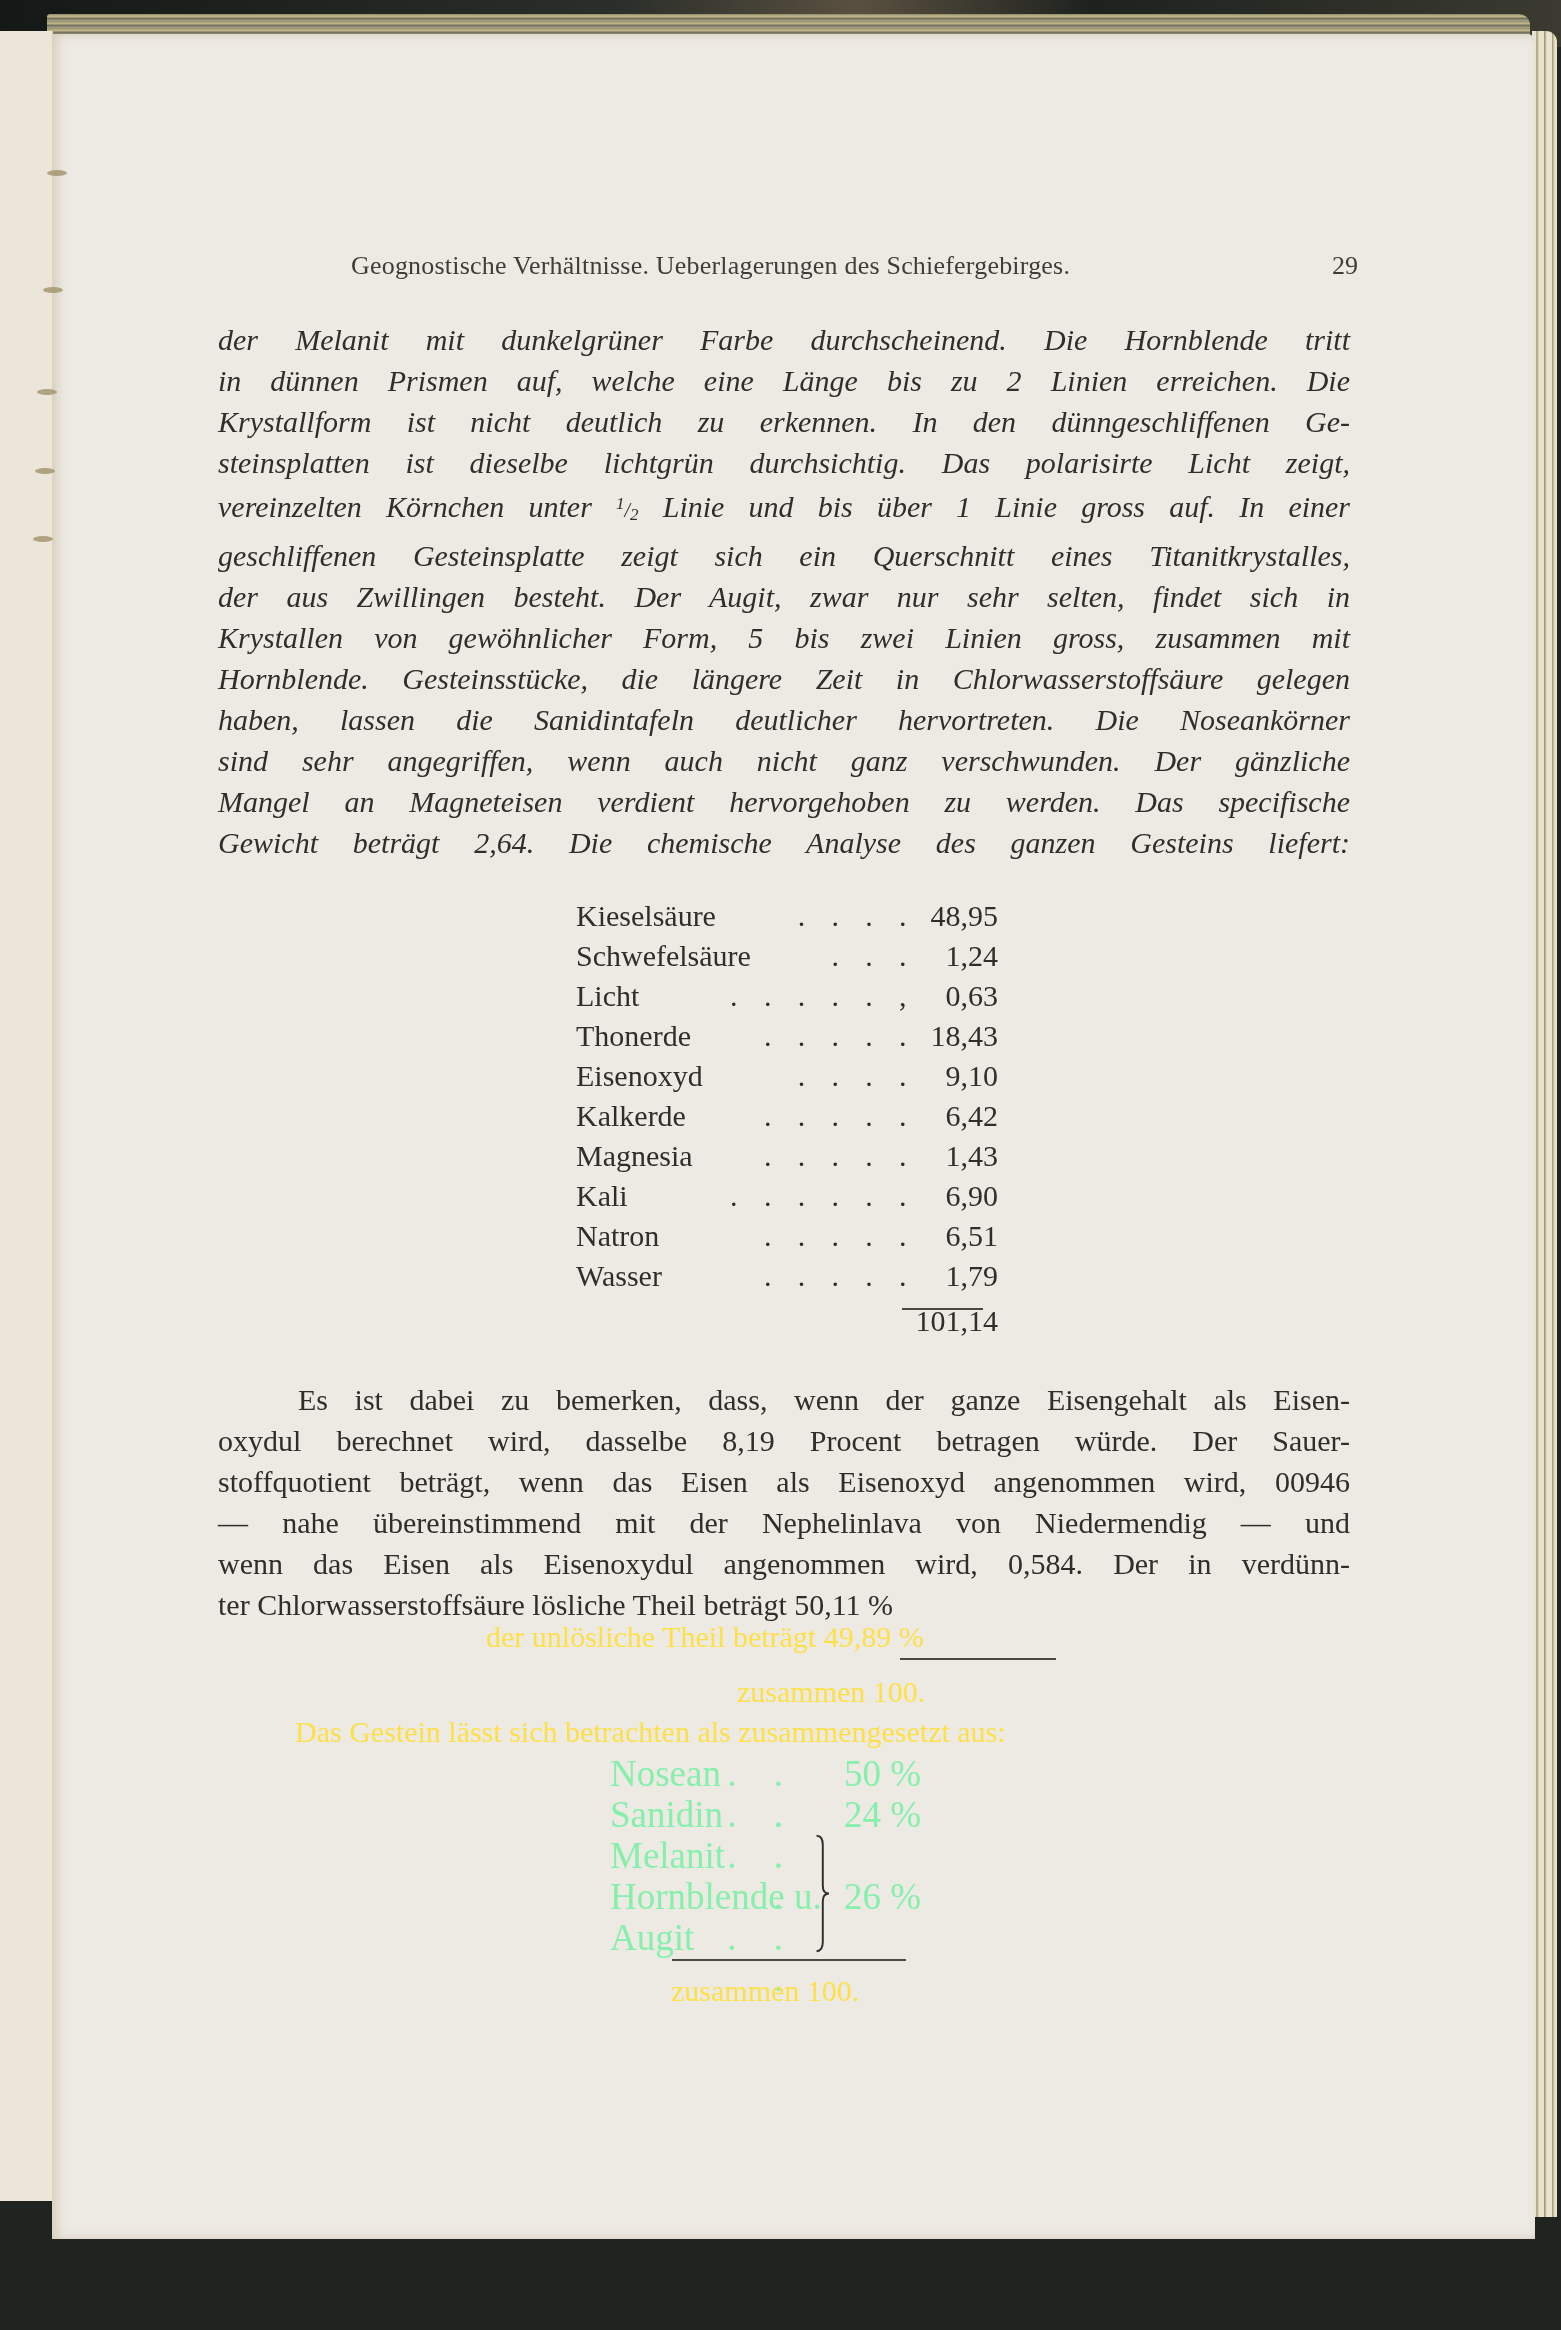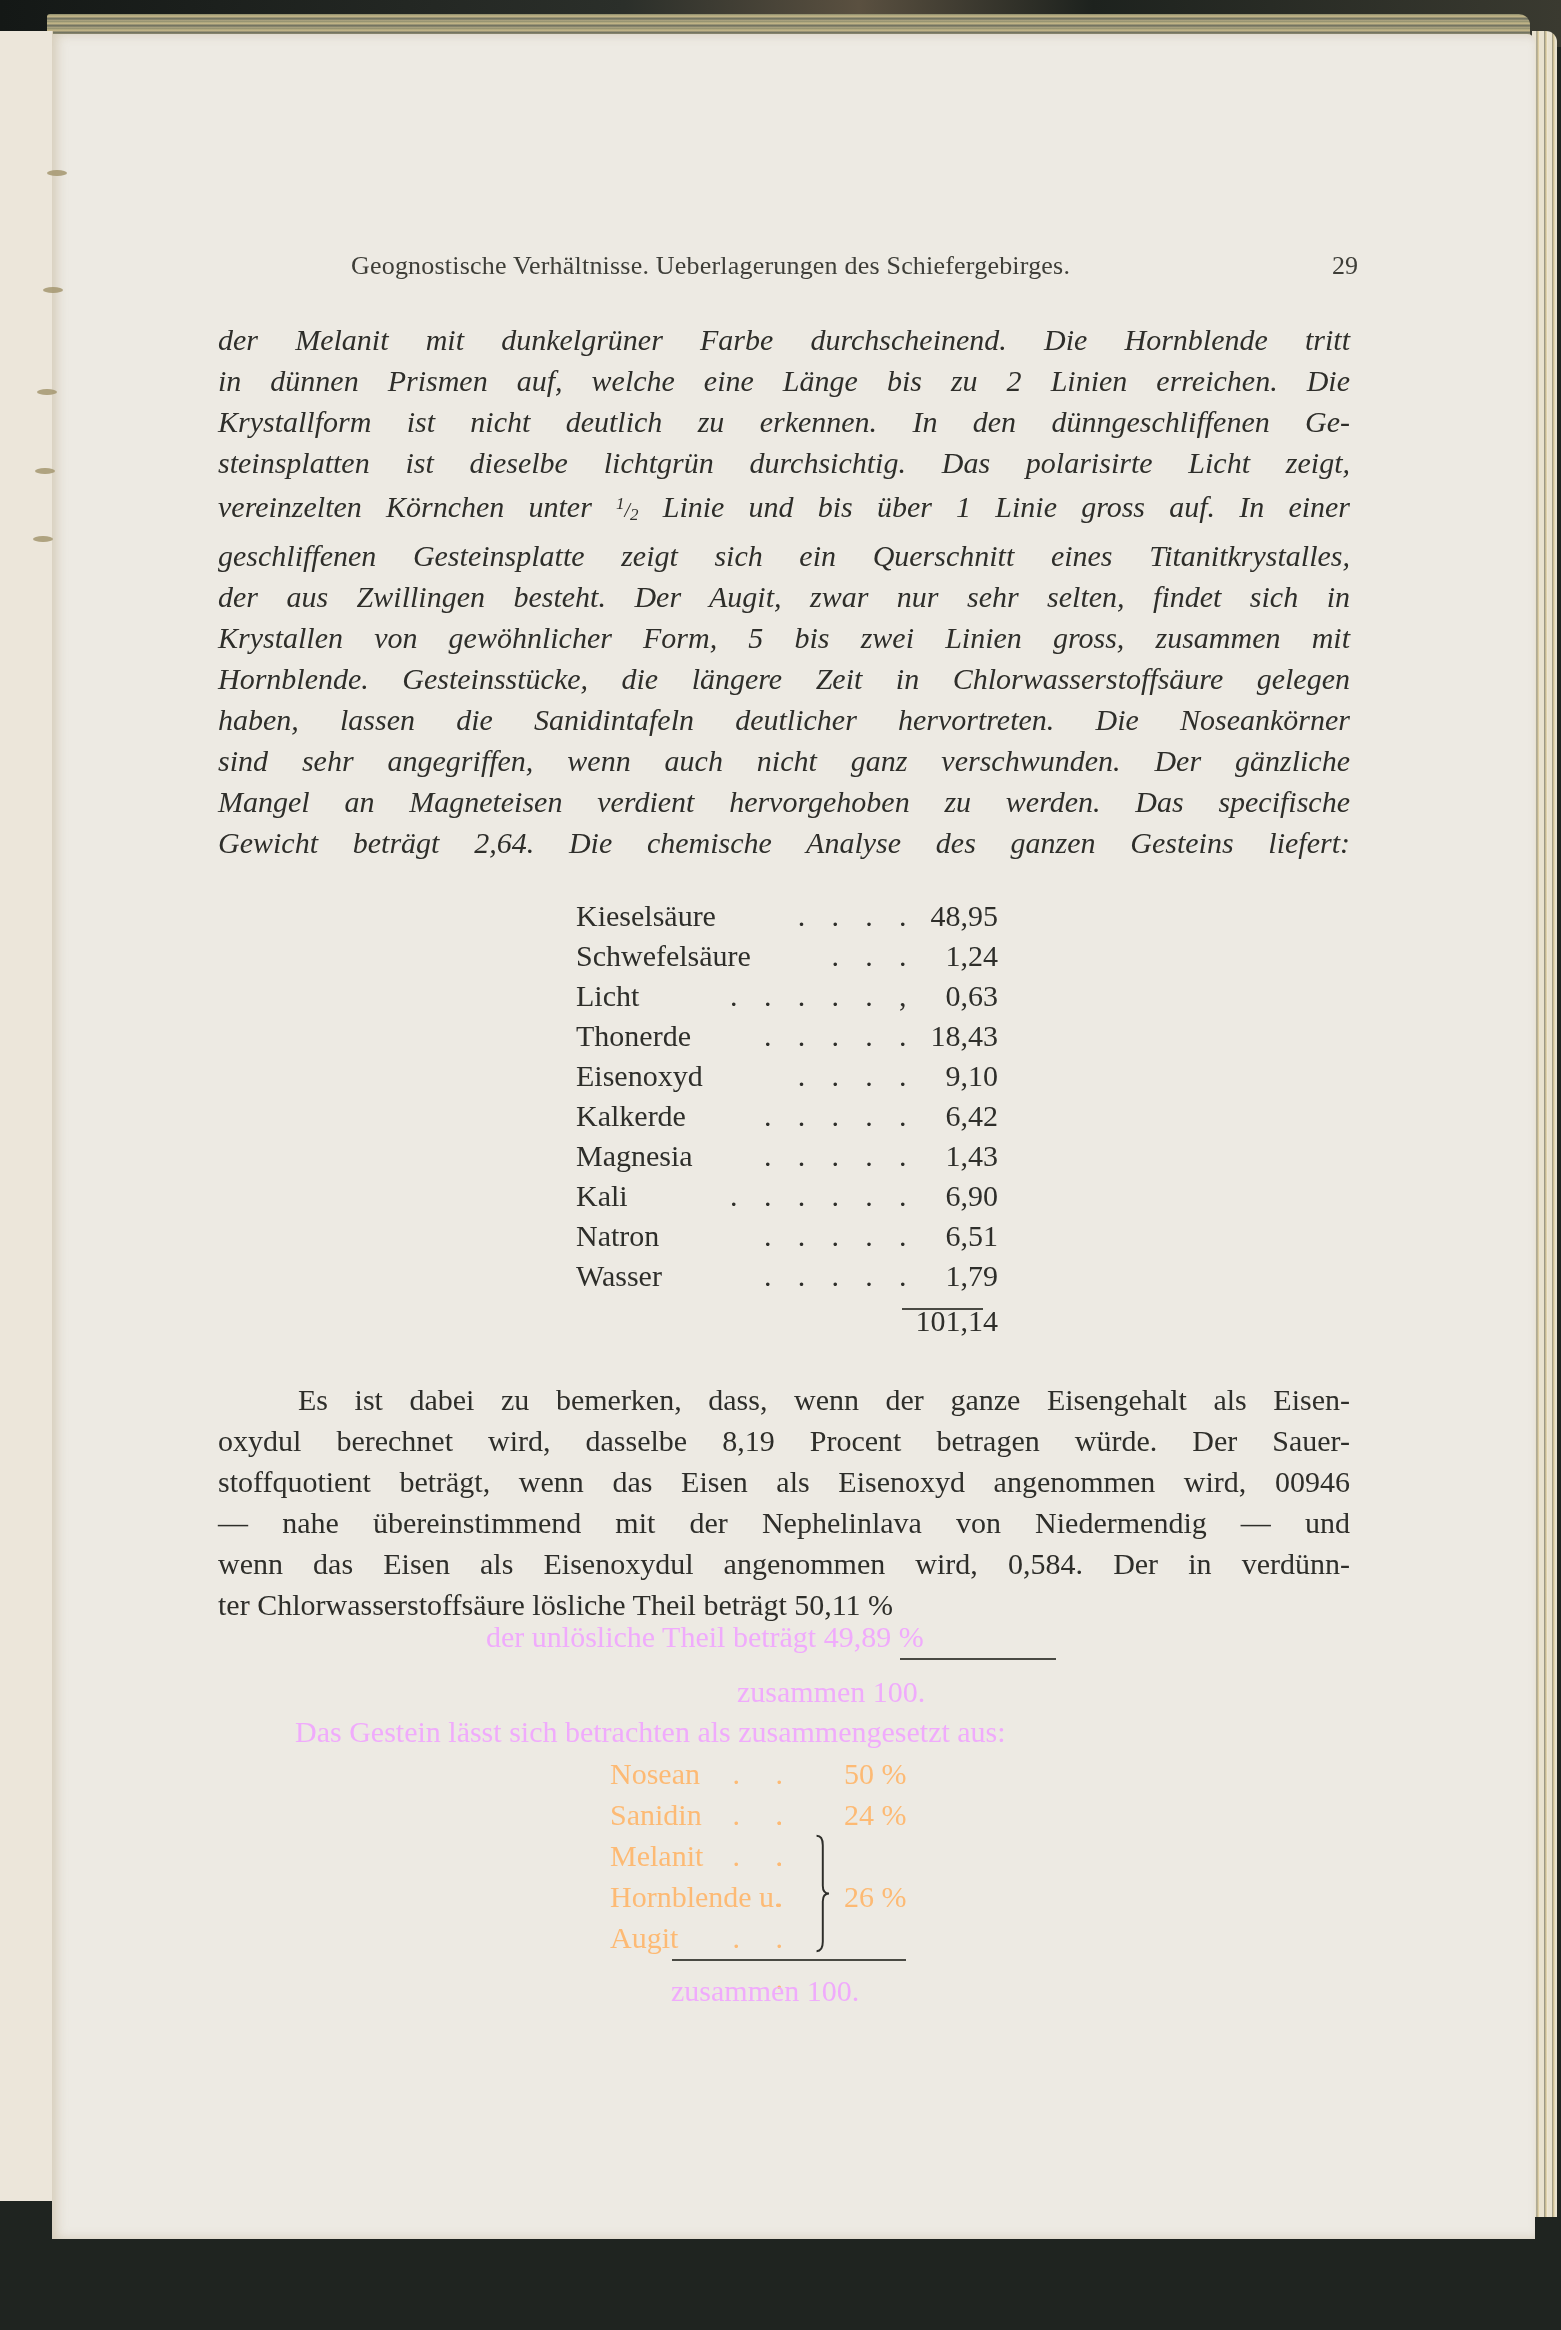--- a/index.html
+++ b/index.html
@@ -57,24 +57,24 @@
   .analysis {
     position:absolute; left:576px; top:896px; width:422px;
     font-size:30px; line-height:40px; color:#2e2e2a;
   }
   .arow { position:relative; height:40px; }
   .arow .name { position:absolute; left:0; }
   .arow .dots { position:absolute; left:0; width:340px; text-align:right; letter-spacing:9.4px; }
   .arow .val { position:absolute; right:0; width:101px; text-align:right; }
   .rule { position:absolute; height:1.6px; background:#4a4a44; }
 
-  .centered { position:absolute; font-size:30px; line-height:41px; white-space:nowrap; color:#f0abfc; }
+  .centered { position:absolute; font-size:30px; line-height:41px; white-space:nowrap; color:#fde047; }
 
   .comp {
-    position:absolute; left:610px; top:1753px; width:343px; font-size:30px; line-height:41px; color:#fdba74;
+    position:absolute; left:610px; top:1753px; width:343px; font-size:37px; line-height:41px; color:#86efac;
   }
   .crow { position:relative; height:41px; }
   .crow .name { position:absolute; left:0; }
   .crow .dots { position:absolute; left:117px; width:70px; letter-spacing:14px; text-align:right; }
   .crow .val { position:absolute; left:234px; }
   .brace {
     position:absolute; left:205px; top:81px; width:15.6px; height:119px;
   }
 </style>
 </head>

